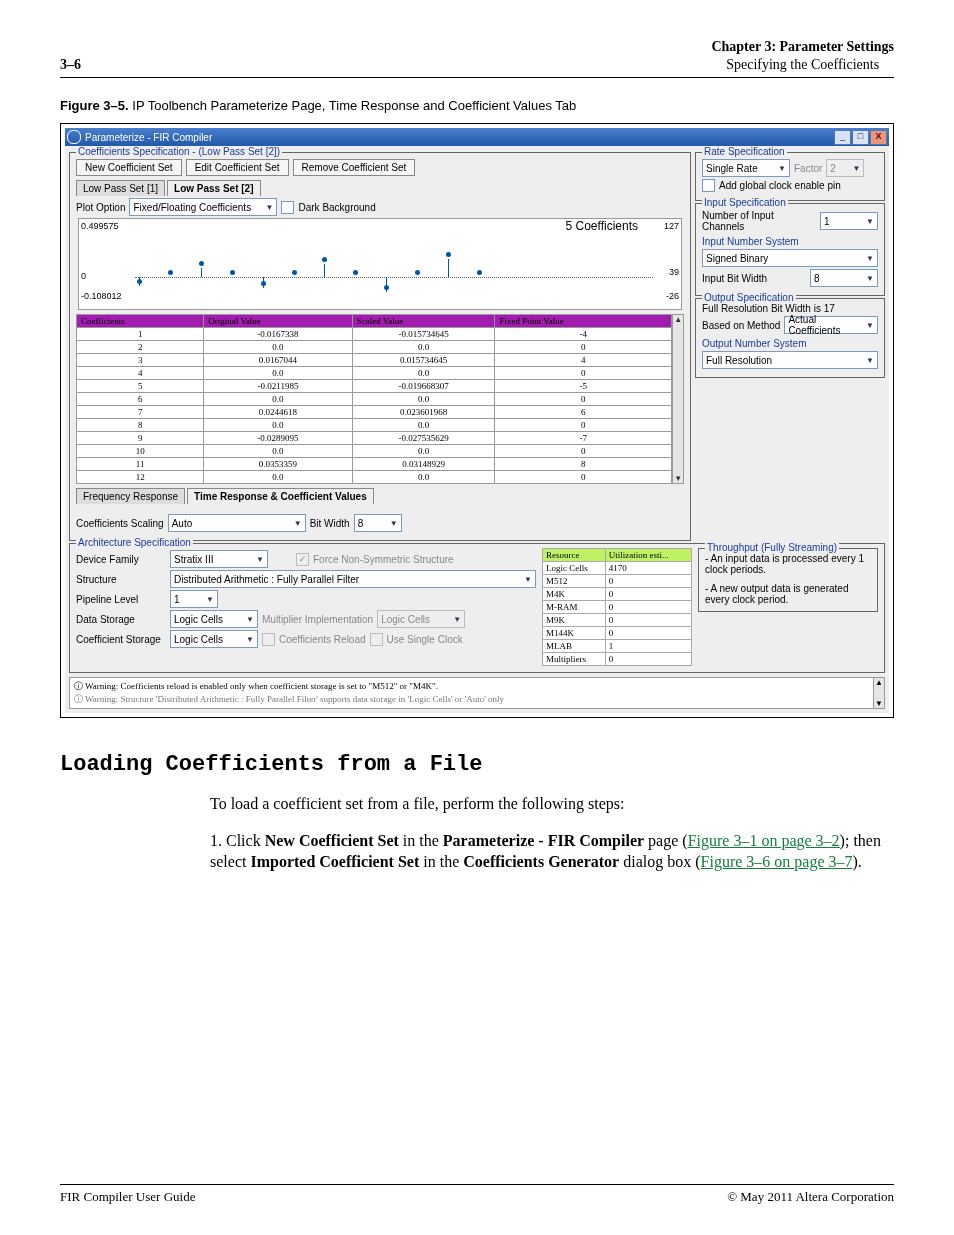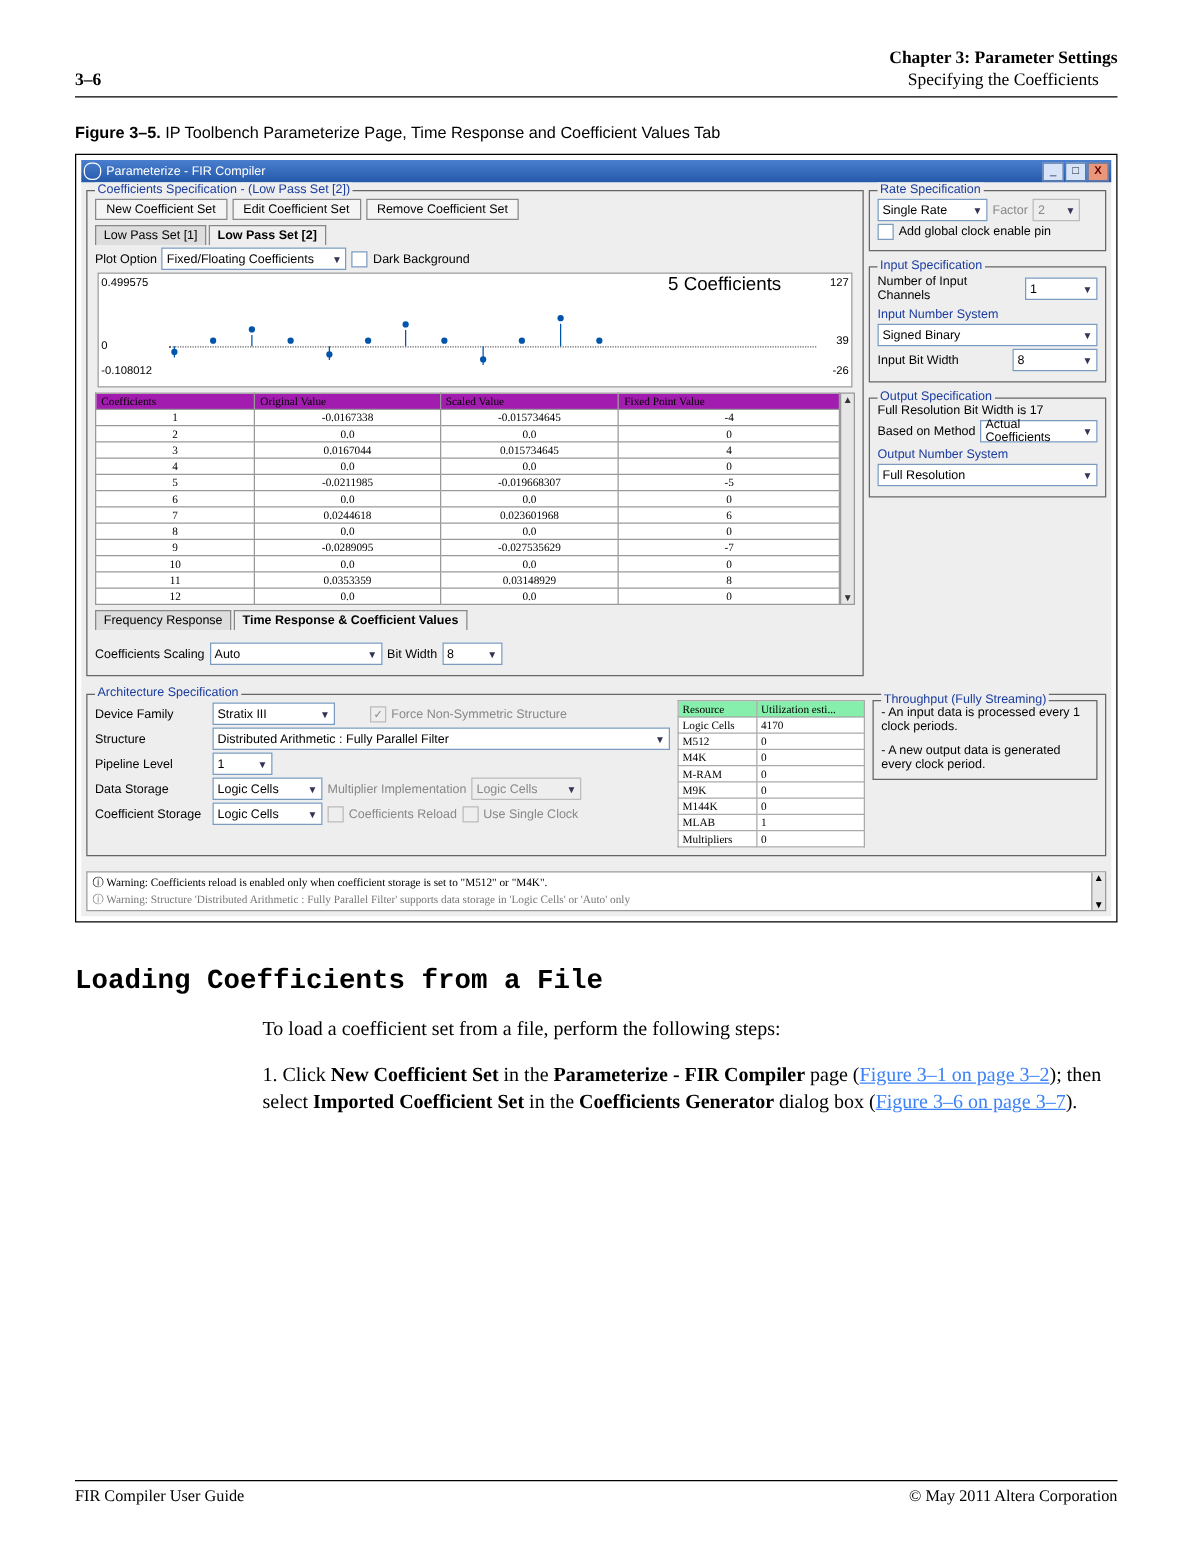--- a/index.html
+++ b/index.html
@@ -12,21 +12,21 @@
   .fig-cap b{font-weight:bold}
   .fig-box{border:1px solid #000;padding:4px;margin-bottom:34px}
   
   .dlg{font-family:Tahoma,Arial,sans-serif;font-size:10px;color:#000}
   .dlg-title{background:linear-gradient(#4a7fcf,#2459aa);color:#fff;display:flex;align-items:center;height:18px;padding:0 2px}
   .dlg-title .t-icon{width:12px;height:12px;border:1px solid #fff;border-radius:6px;margin-right:4px;position:relative}
   .dlg-title .wbtns{margin-left:auto;display:flex;gap:1px}
   .dlg-title .wbtn{width:15px;height:13px;background:#d7e3f7;border:1px solid #5577aa;font-size:9px;line-height:11px;text-align:center;color:#223}
   .dlg-title .wbtn.close{background:#e9967a;color:#600;font-weight:bold}
   .dlg-body{background:#eee;padding:4px}
-  .grp{border:1px solid #666;margin:2px 0 12px;padding:4px 6px 6px;position:relative}
+  .grp{border:1px solid #666;margin:2px 0 0;padding:4px 6px 6px;position:relative}
   .grp-title{position:absolute;top:-7px;left:6px;background:#eee;color:#1a3c9d;font-size:10px;padding:0 2px}
   .row{display:flex;align-items:center;gap:4px;margin:2px 0}
   .btn{background:#f5f5f5;border:1px solid #888;padding:2px 8px;font:10px Tahoma,Arial}
   .sel,.inp{border:1px solid #7a9ac0;background:#fff;height:16px;font:10px Tahoma,Arial;padding:0 3px}
   .sel{display:flex;align-items:center;justify-content:space-between}
   .sel .tri{font-size:8px;color:#335;margin-left:2px}
   .ckbox{width:11px;height:11px;border:1px solid #7a9ac0;background:#fff;display:inline-flex;align-items:center;justify-content:center;font-size:9px;color:#1a3c9d}
   .label{font-size:10px}
   .top-cols{display:flex;gap:4px}
   .left-col{flex:1}
@@ -34,38 +34,38 @@
   .tabs{display:flex;margin-top:4px}
   .tab{border:1px solid #888;border-bottom:none;background:#ddd;padding:2px 6px;font-size:10px;margin-right:2px}
   .tab.active{background:#eee;font-weight:600}
   
   .chart{position:relative;height:90px;margin:2px 2px 4px;border:1px solid #999;background:#fff}
   .chart .yl{position:absolute;left:2px;font-size:9px}
   .chart .rl{position:absolute;right:2px;font-size:9px}
   .chart .axis{position:absolute;left:56px;right:28px;top:58px;border-top:1px dotted #666}
   .chart .stem{position:absolute;bottom:32px;width:1px;background:#05a}
   .chart .dot{position:absolute;width:5px;height:5px;border-radius:3px;background:#05a;transform:translate(-2px,-2px)}
-  .chart .ttl{position:absolute;right:56px;top:0;font-size:15px}
+  .chart .ttl{position:absolute;right:43px;top:0;font-size:12px}
   
   .ct{width:100%;border-collapse:collapse;background:#fff}
   .ct th,.ct td{border:1px solid #999;font:9px Tahoma;padding:1px 4px}
   .ct th{background:#a21caf;text-align:left}
   .ct td.c{text-align:center}
   .ct-wrap{display:flex}
   .ct-scroll{width:10px;background:#e6e6e6;border:1px solid #999;display:flex;flex-direction:column;align-items:center;justify-content:space-between;font-size:8px;color:#333}
   .rtbl{width:100%;border-collapse:collapse;background:#fff}
   .rtbl td,.rtbl th{border:1px solid #aaa;font:9px Tahoma;padding:1px 3px}
-  .rtbl th{background:#86efac;text-align:left}
+  .rtbl th{background:#bef264;text-align:left}
   .warns{background:#fff;border:1px solid #999;margin-top:4px;padding:2px 4px;font:9px Tahoma;position:relative}
   .warns .wscroll{position:absolute;right:0;top:0;bottom:0;width:10px;background:#e6e6e6;border-left:1px solid #999;display:flex;flex-direction:column;align-items:center;justify-content:space-between;font-size:8px}
   .dlg-ftr{display:flex;justify-content:flex-end;gap:6px;padding:4px}
   .dis{color:#888;border-color:#bbb;background:#eee}
   .heading{font-family:Liberation Mono, monospace;font-weight:bold;font-size:22px;margin:10px 0 10px}
   .body-txt{font-size:16px;margin-left:150px;line-height:1.32}
-  .body-txt a{color:#3b82f6}
+  .body-txt a{color:#15803d}
   .ftr{position:absolute;left:60px;right:60px;bottom:30px;font-size:13px}
   .ftr .line{border-top:1px solid #000;margin-bottom:4px}
   .ftr .row2{display:flex;justify-content:space-between}
 </style>
 </head>
 <body>
 
 <div class="page">
   <div class="hdr">
     <div class="hdr-left">3–6</div>

